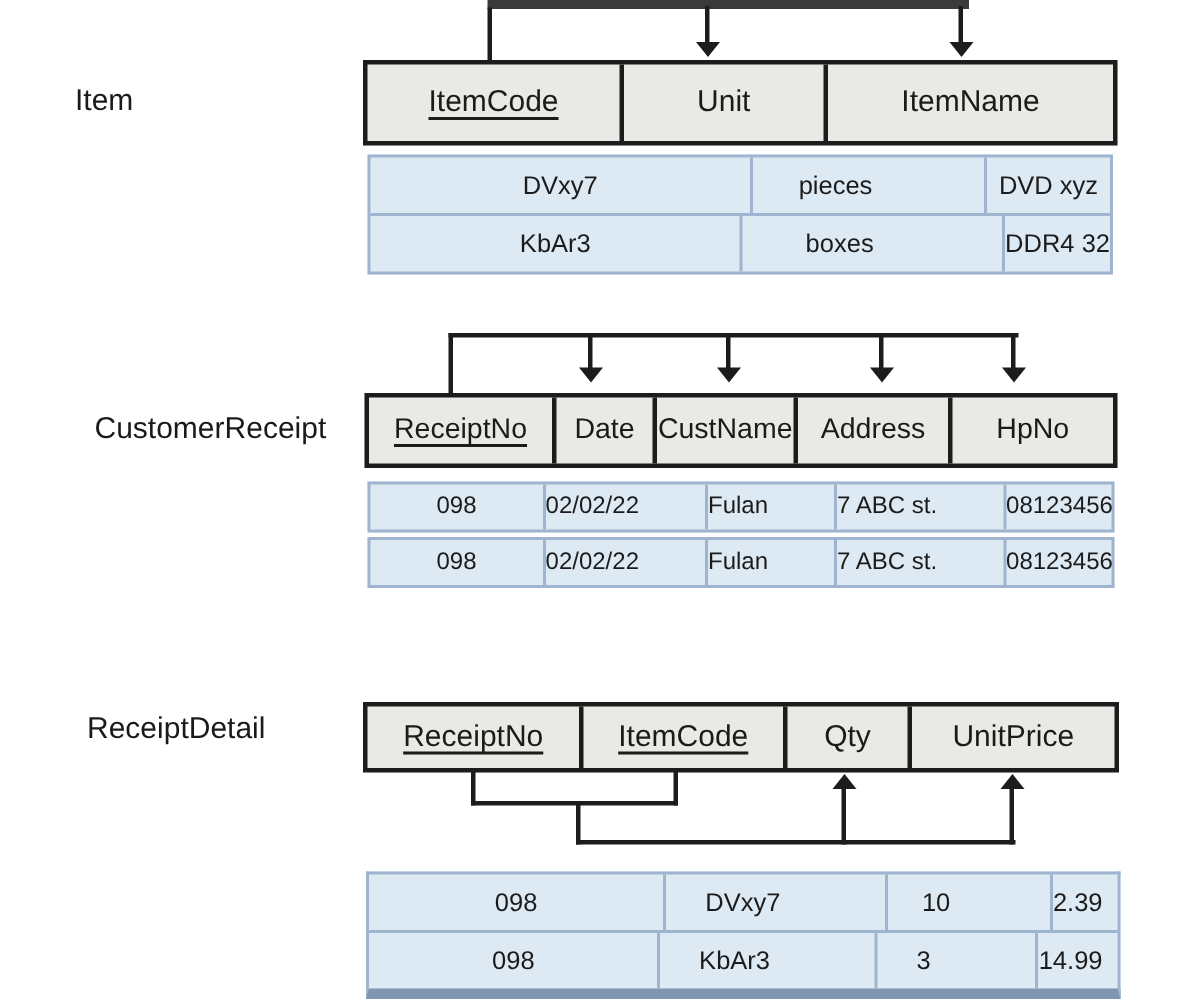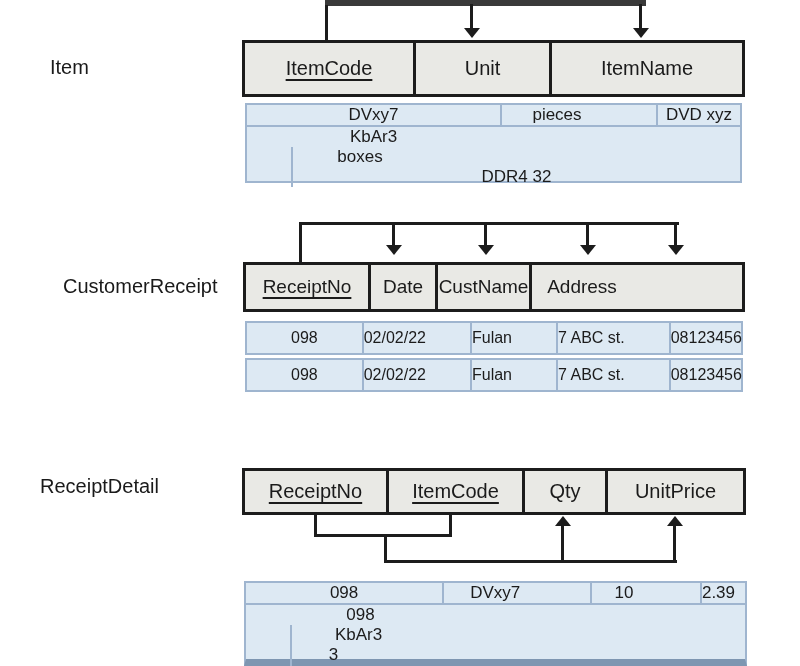--- a/index.html
+++ b/index.html
@@ -16,21 +16,21 @@
     font-size:20px; box-sizing:border-box; border-left:3px solid #1c1c1c; white-space:nowrap;
   }
   .hdr .cell:first-child { border-left:none; }
   .hdr.fs19 .cell { font-size:19px; }
   .pk { text-decoration:underline; text-underline-offset:4px; text-decoration-thickness:2px; }
   .grow { flex:1; }
 
   
   .dt { position:absolute; background:#dde9f3; border:2px solid #9fb5cf; box-sizing:border-box; display:flex; flex-direction:column; }
   .dt .row { display:flex; flex:1; }
-  .dt .row + .row { border-top:2px solid #9fb5cf;flex-direction:column; }
+  .dt .row + .row { border-top:2px solid #9fb5cf; }
   .dt .cell {
     display:flex; align-items:center; justify-content:center;
     font-size:17px; box-sizing:border-box; border-left:2px solid #9fb5cf; white-space:nowrap;margin-left:44px;
   }
   .dt .cell:first-child { border-left:none; }
   .dt.fs16 .cell { font-size:16px; }
   .dt .cell.num { justify-content:flex-end; padding-right:10px; }
   .dt.thickbottom { border-bottom:7px solid #7e96b1; }
 
   
@@ -104,20 +104,21 @@
     <div class="hd"></div>
   </div>
 
   <div class="label" style="left:63px;top:275px">CustomerReceipt</div>
 
   <div class="hdr fs19" style="left:243px;top:262px;width:502px;height:50px">
     <div class="cell pk" style="width:122px">ReceiptNo</div>
     <div class="cell" style="width:67px">Date</div>
     <div class="cell" style="width:94px">CustName</div>
     <div class="cell" style="width:103px">Address</div>
+    <div class="cell grow">HpNo</div>
   </div>
 
   <div class="dt fs16" style="left:245px;top:321px;width:498px;height:34px">
     <div class="row">
       <div class="cell" style="width:123px">098</div>
       <div class="cell" style="width:67px">02/02/22</div>
       <div class="cell" style="width:110px">Fulan</div>
       <div class="cell" style="width:101px">7 ABC st.</div>
       <div class="cell grow">08123456</div>
     </div>
@@ -125,21 +126,21 @@
   <div class="dt fs16" style="left:245px;top:358px;width:498px;height:34px">
     <div class="row">
       <div class="cell" style="width:123px">098</div>
       <div class="cell" style="width:67px">02/02/22</div>
       <div class="cell" style="width:110px">Fulan</div>
       <div class="cell" style="width:101px">7 ABC st.</div>
       <div class="cell grow">08123456</div>
     </div>
   </div>
 
-  <div class="label" style="left:40px;top:475px">ReceiptDetail</div>
+  <div class="label" style="left:58px;top:475px">ReceiptDetail</div>
 
   <div class="hdr" style="left:242px;top:468px;width:504px;height:47px">
     <div class="cell pk" style="width:141px">ReceiptNo</div>
     <div class="cell pk" style="width:136px">ItemCode</div>
     <div class="cell" style="width:83px">Qty</div>
     <div class="cell grow">UnitPrice</div>
   </div>
 
   <div class="vline" style="left:314px;top:514px;height:23px"></div>
   <div class="hline" style="left:314px;top:534px;width:138px"></div>

